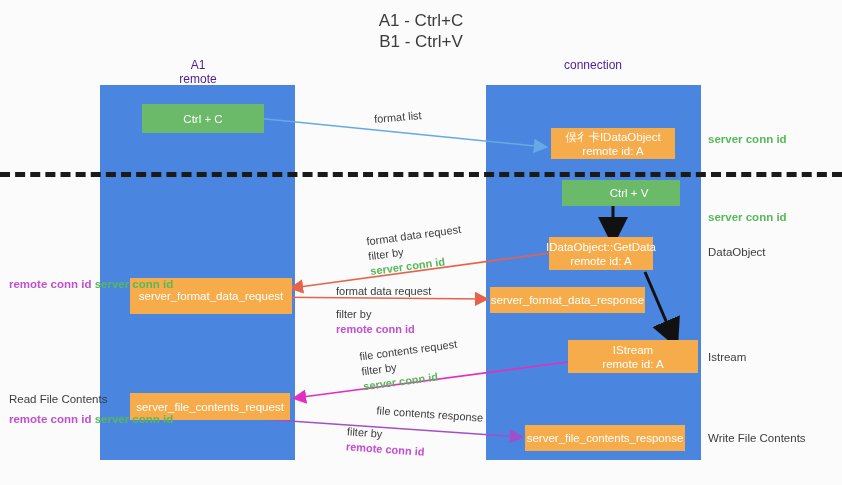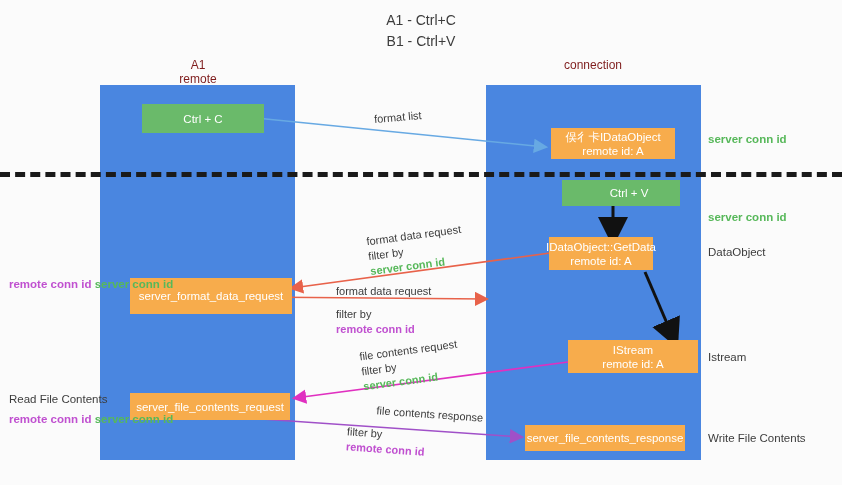--- a/index.html
+++ b/index.html
@@ -21,34 +21,34 @@
     position: absolute;
     background: #4a86e0;
   }
   #lane-a1 { left: 100px; top: 85px; width: 195px; height: 375px; }
   #lane-b1 { left: 486px; top: 85px; width: 215px; height: 375px; }
 
   .lane-header {
     position: absolute;
     text-align: center;
     font-size: 12px;
-    color: #7f1d1d;
+    color: #4c1d95;
     line-height: 14px;
   }
   #header-a1 { left: 130px; top: 58px; width: 136px; }
   #header-b1 { left: 525px; top: 58px; width: 136px; }
   .lane-header .h-title { display: block; }
   .lane-header .h-sub { display: block; }
 
   #title-block {
     position: absolute;
     left: 0; top: 10px;
     width: 842px;
     text-align: center;
-    font-size: 14px;
+    font-size: 17px;
     color: #3c3c3c;
     line-height: 21px;
   }
   #title-block span { display: block; }
 
   .box {
     position: absolute;
     box-sizing: border-box;
     display: flex;
     flex-direction: column;
@@ -176,20 +176,23 @@
 
   <div class="box orange" style="left:568px; top:340px; width:130px; height:33px;">
     <span>IStream</span>
     <span>remote id: A</span>
   </div>
 
   <div class="box orange" style="left:130px; top:278px; width:162px; height:36px;">
     <span>server_format_data_request</span>
   </div>
 
+  <div class="box orange" style="left:490px; top:287px; width:155px; height:26px;">
+    <span>server_format_data_response</span>
+  </div>
 
   <div class="box orange" style="left:130px; top:393px; width:160px; height:27px;">
     <span>server_file_contents_request</span>
   </div>
 
   <div class="box orange" style="left:525px; top:425px; width:160px; height:26px;">
     <span>server_file_contents_response</span>
   </div>
 
   <div class="side-label" style="left:708px; top:132px;">

